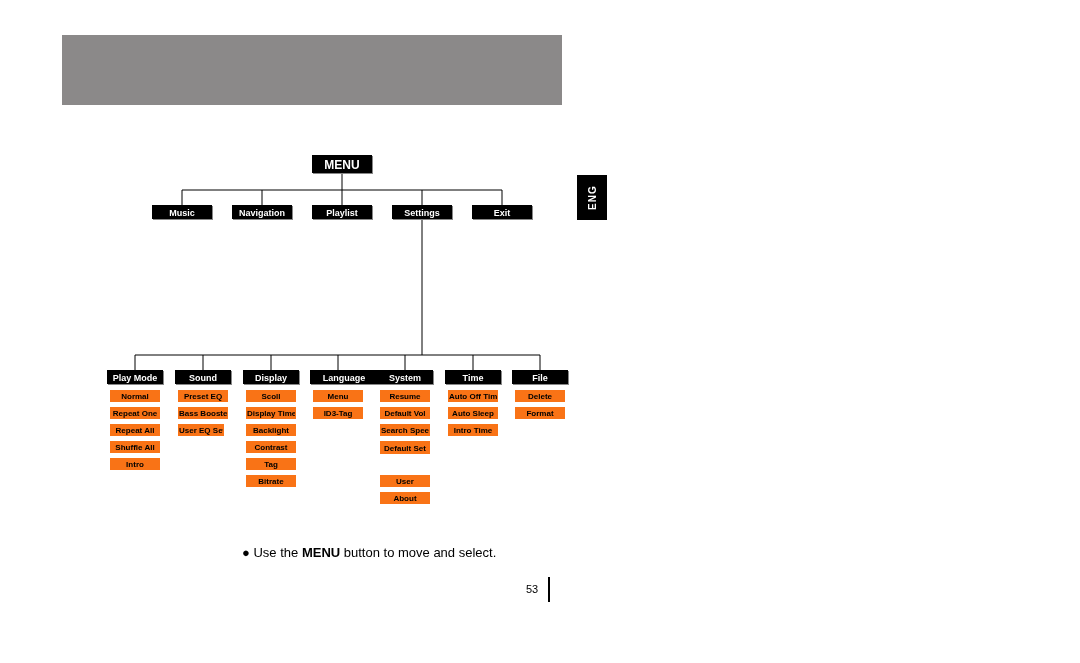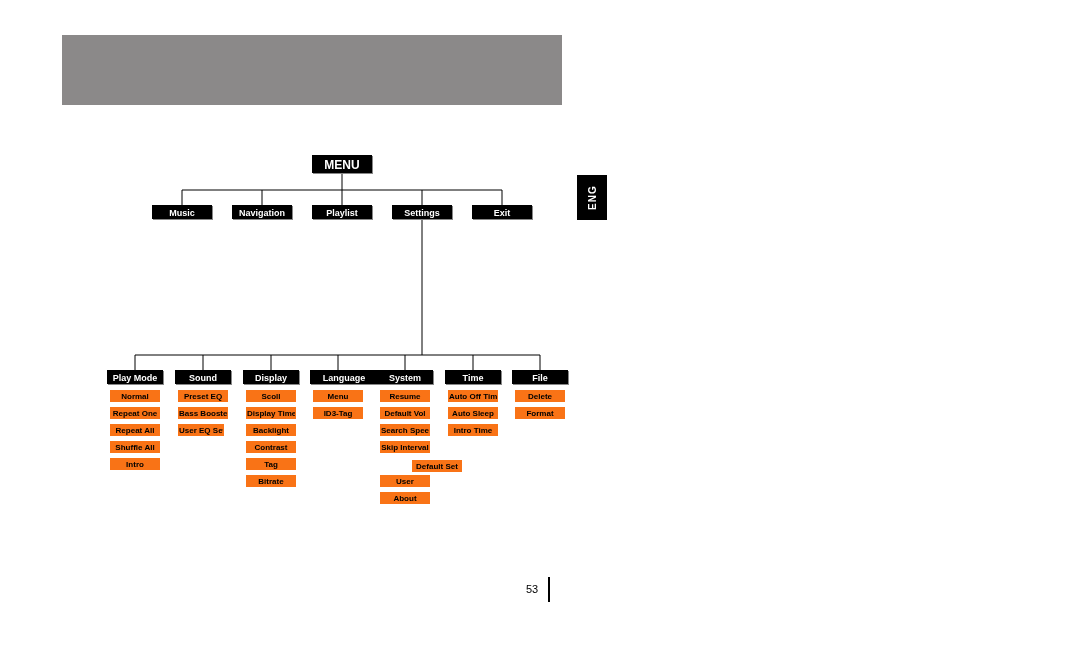--- a/index.html
+++ b/index.html
@@ -199,32 +199,35 @@
 
     <div class="node-dark" style="left:208px; top:215px; width:68px;">Language</div>
     <div class="node-light" style="left:211px; top:235px; width:50px;">Menu</div>
     <div class="node-light" style="left:211px; top:252px; width:50px;">ID3-Tag</div>
 
     <div class="node-dark" style="left:275px; top:215px; width:56px;">System</div>
     <div class="node-light" style="left:278px; top:235px; width:50px;">Resume</div>
     <div class="node-light" style="left:278px; top:252px; width:50px;">Default Vol</div>
     <div class="node-light" style="left:278px; top:269px; width:50px;">Search Speed</div>
     <div class="node-light" style="left:278px; top:286px; width:50px;">Skip Interval</div>
-    <div class="node-light" style="left:278px; top:305px; width:50px;margin-left:32px;">Default Set</div>
+    <div class="node-light" style="left:278px; top:287px; width:50px;">Default Set</div>
     <div class="node-light" style="left:278px; top:320px; width:50px;">User</div>
     <div class="node-light" style="left:278px; top:337px; width:50px;">About</div>
 
     <div class="node-dark" style="left:343px; top:215px; width:56px;">Time</div>
     <div class="node-light" style="left:346px; top:235px; width:50px;">Auto Off Time</div>
     <div class="node-light" style="left:346px; top:252px; width:50px;">Auto Sleep</div>
     <div class="node-light" style="left:346px; top:269px; width:50px;">Intro Time</div>
 
     <div class="node-dark" style="left:410px; top:215px; width:56px;">File</div>
     <div class="node-light" style="left:413px; top:235px; width:50px;">Delete</div>
     <div class="node-light" style="left:413px; top:252px; width:50px;">Format</div>
 
   </div>
 
+  <div class="footnote">
+    <span>● Use the </span><b>MENU</b><span> button to move and select.</span>
+  </div>
 
   <div class="pagenum">53</div>
   <div class="pagenum-divider"></div>
 
 </div>
 
 </body></html>

